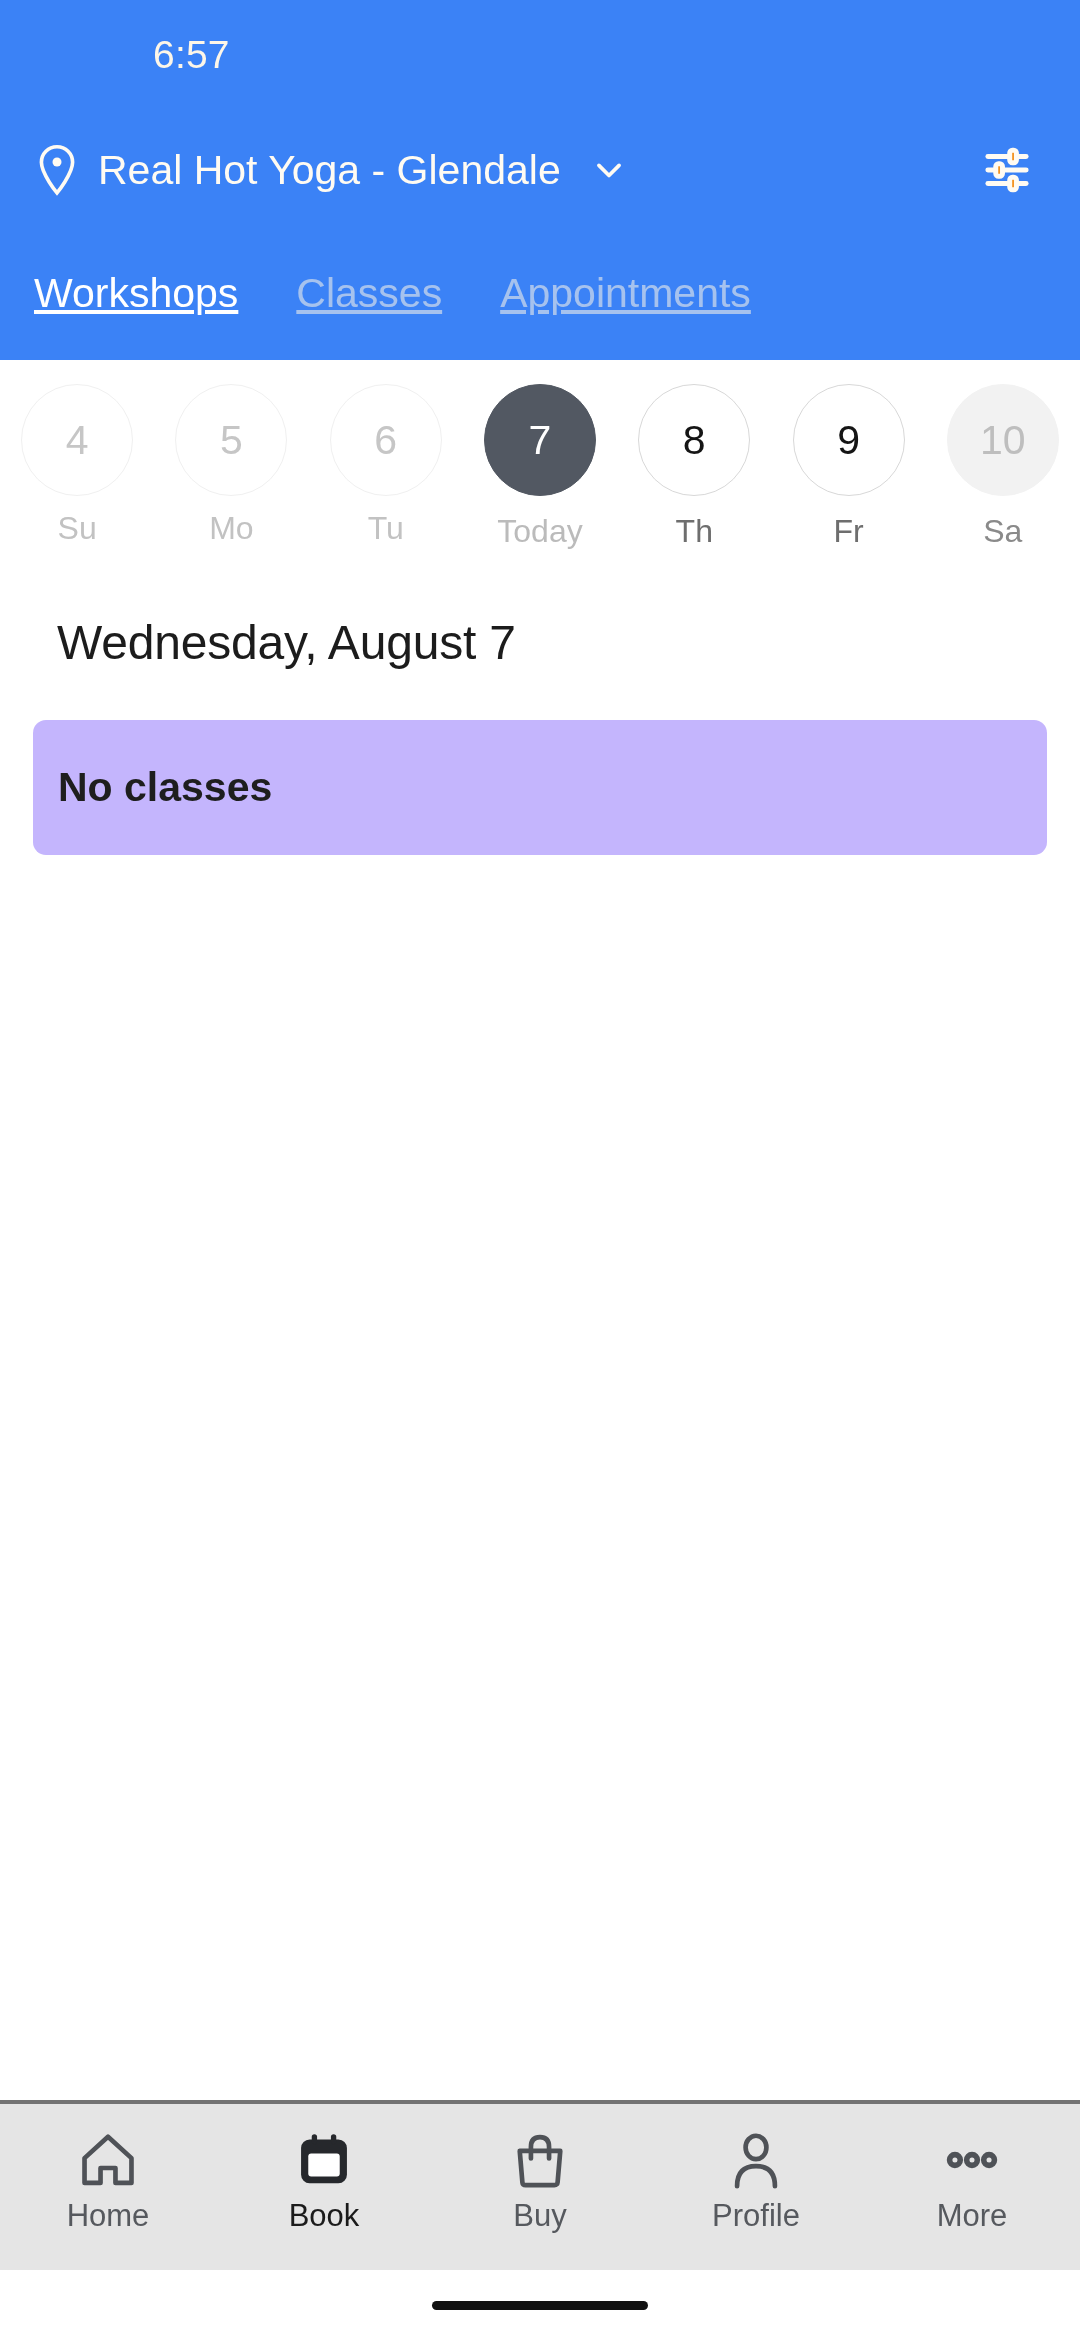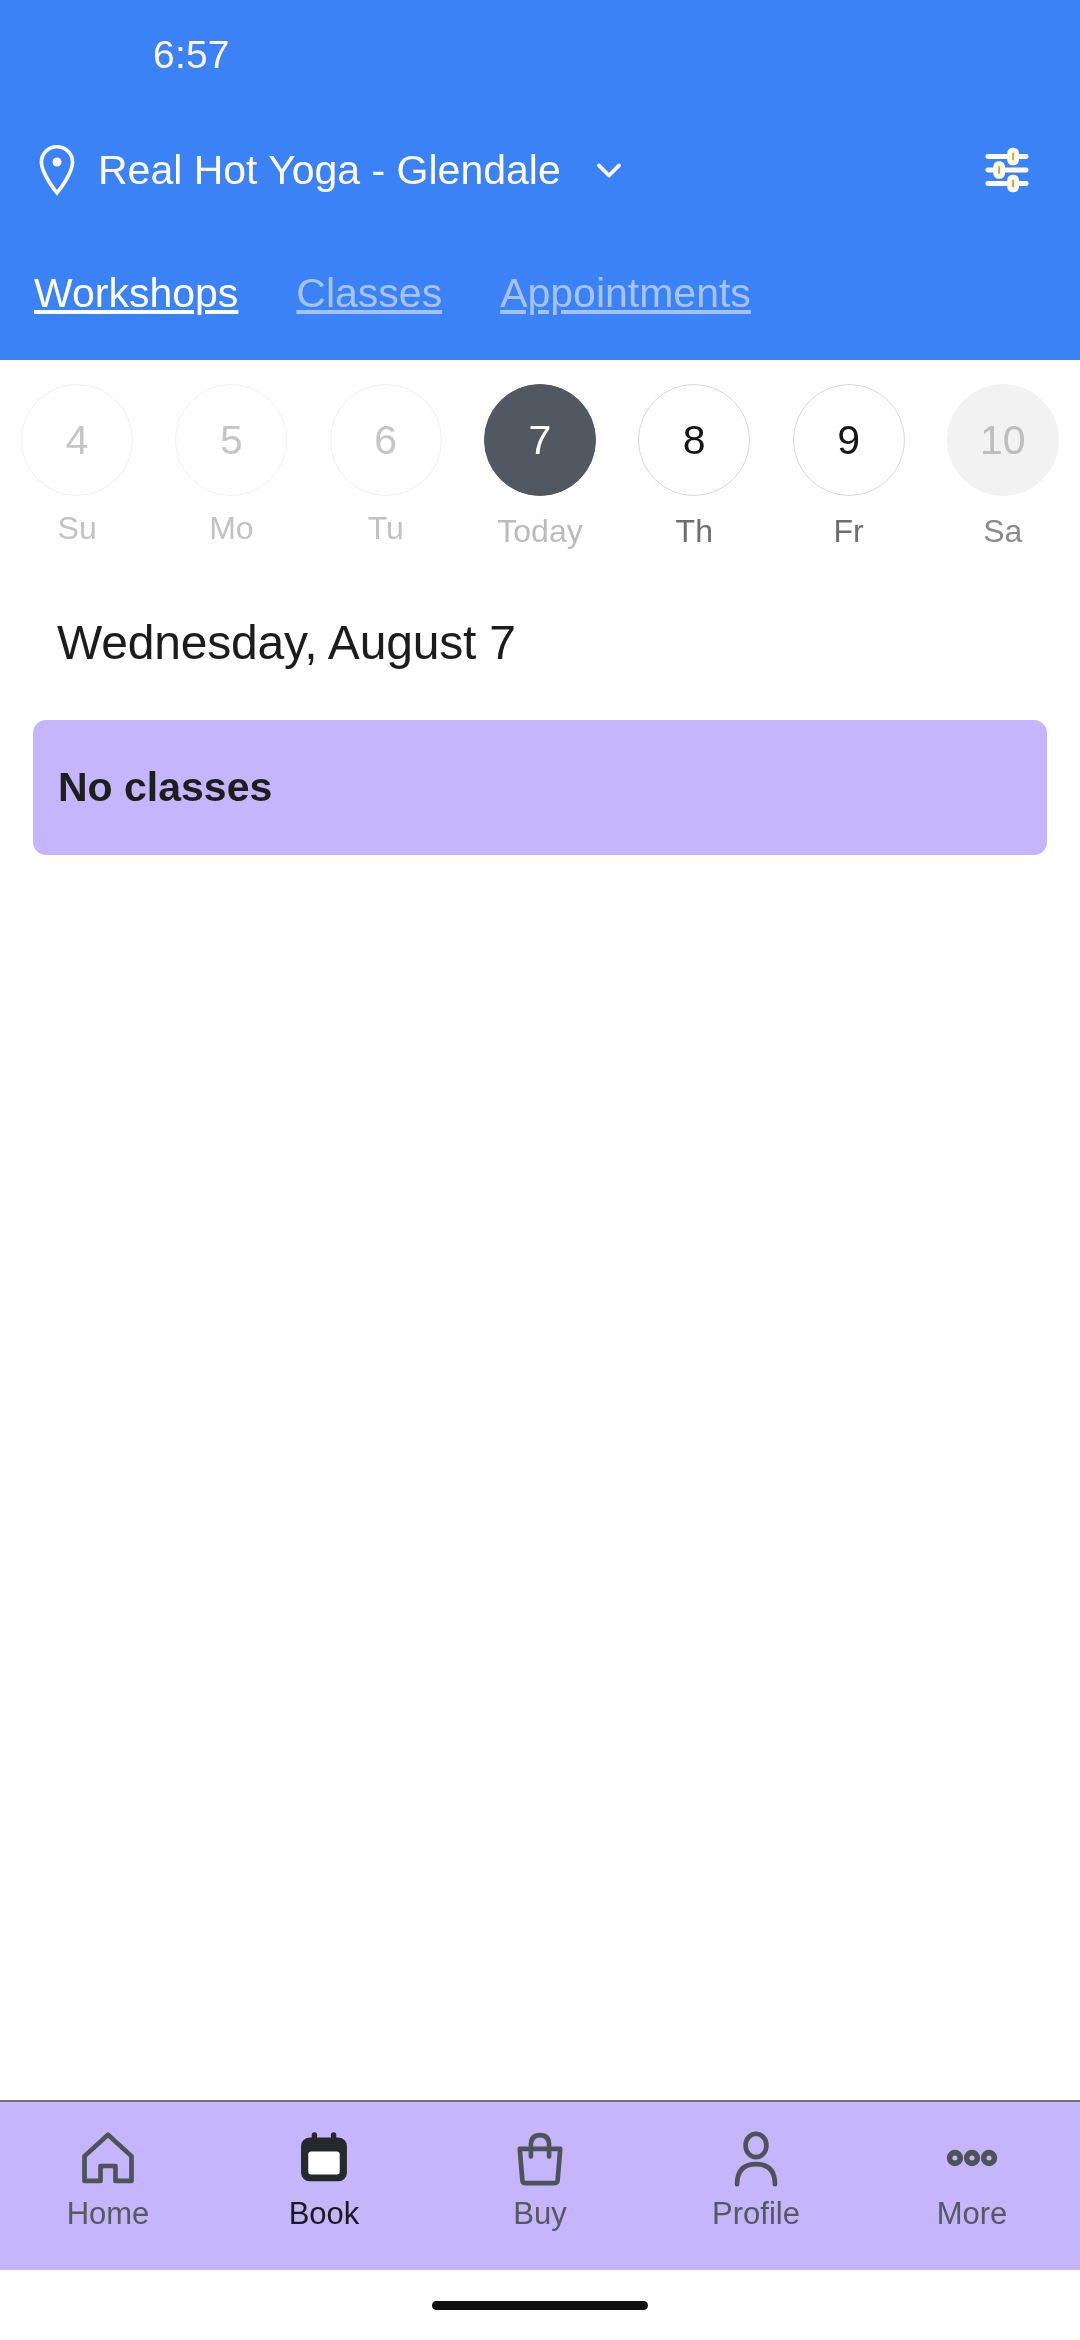--- a/index.html
+++ b/index.html
@@ -128,22 +128,22 @@
   }
   .noclasses-text {
     font-size:41px;
     color:#1E1E1E;
   }
 
   
   .navbar {
     flex:0 0 auto;
     height:170px;
-    border-top:2px solid #737373;
-    background:#c4b5fd;
+    border-top:4px solid #737373;
+    background:#e5e5e5;
     display:flex;
     align-items:flex-start;
     padding-top:24px;
   }
   .navitem {
     flex:1 1 0;
     display:flex; flex-direction:column;
     align-items:center;
     cursor:pointer;
   }

